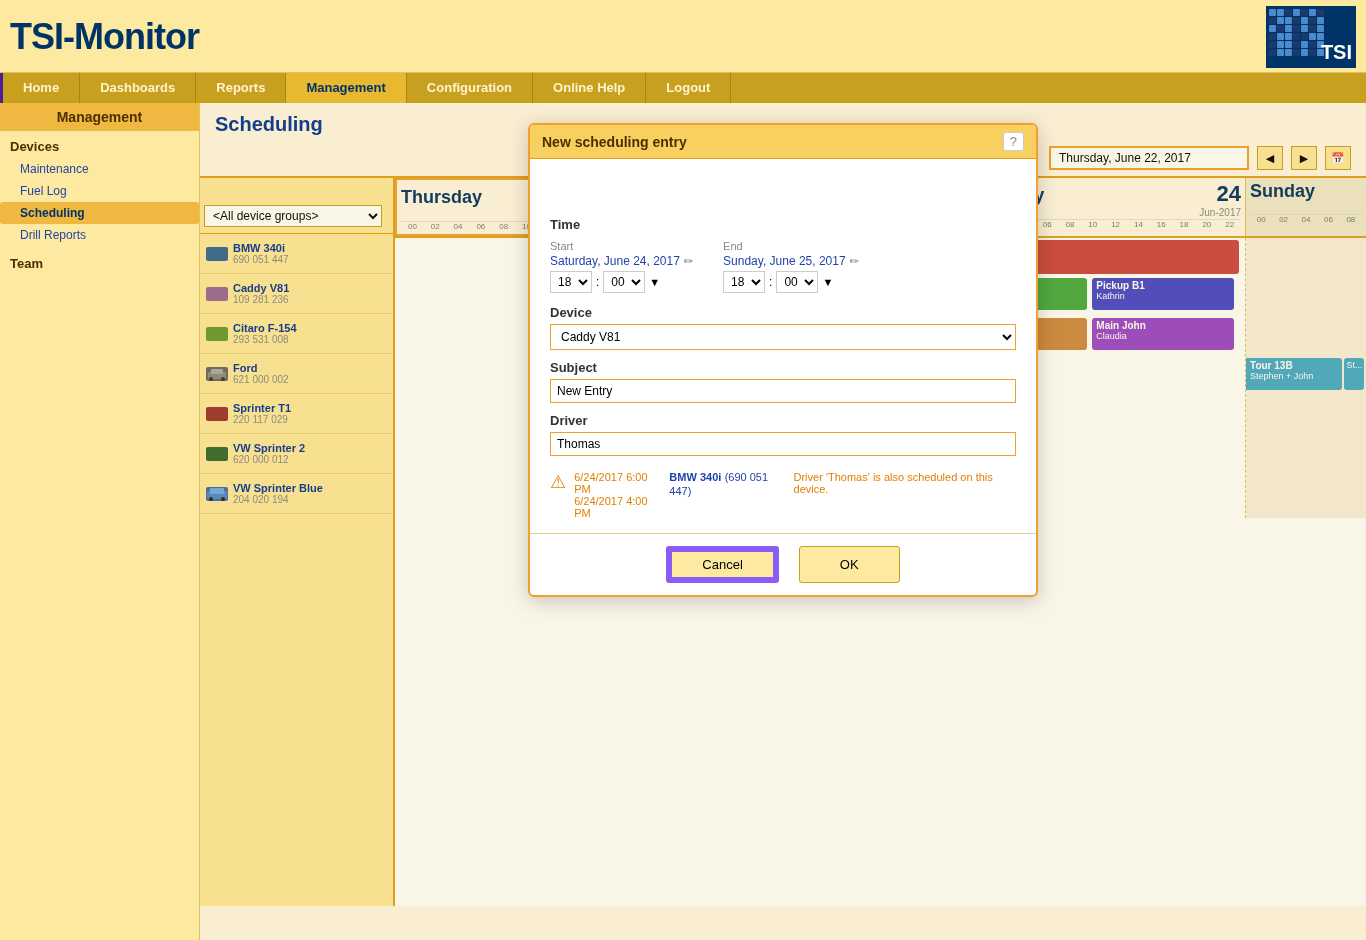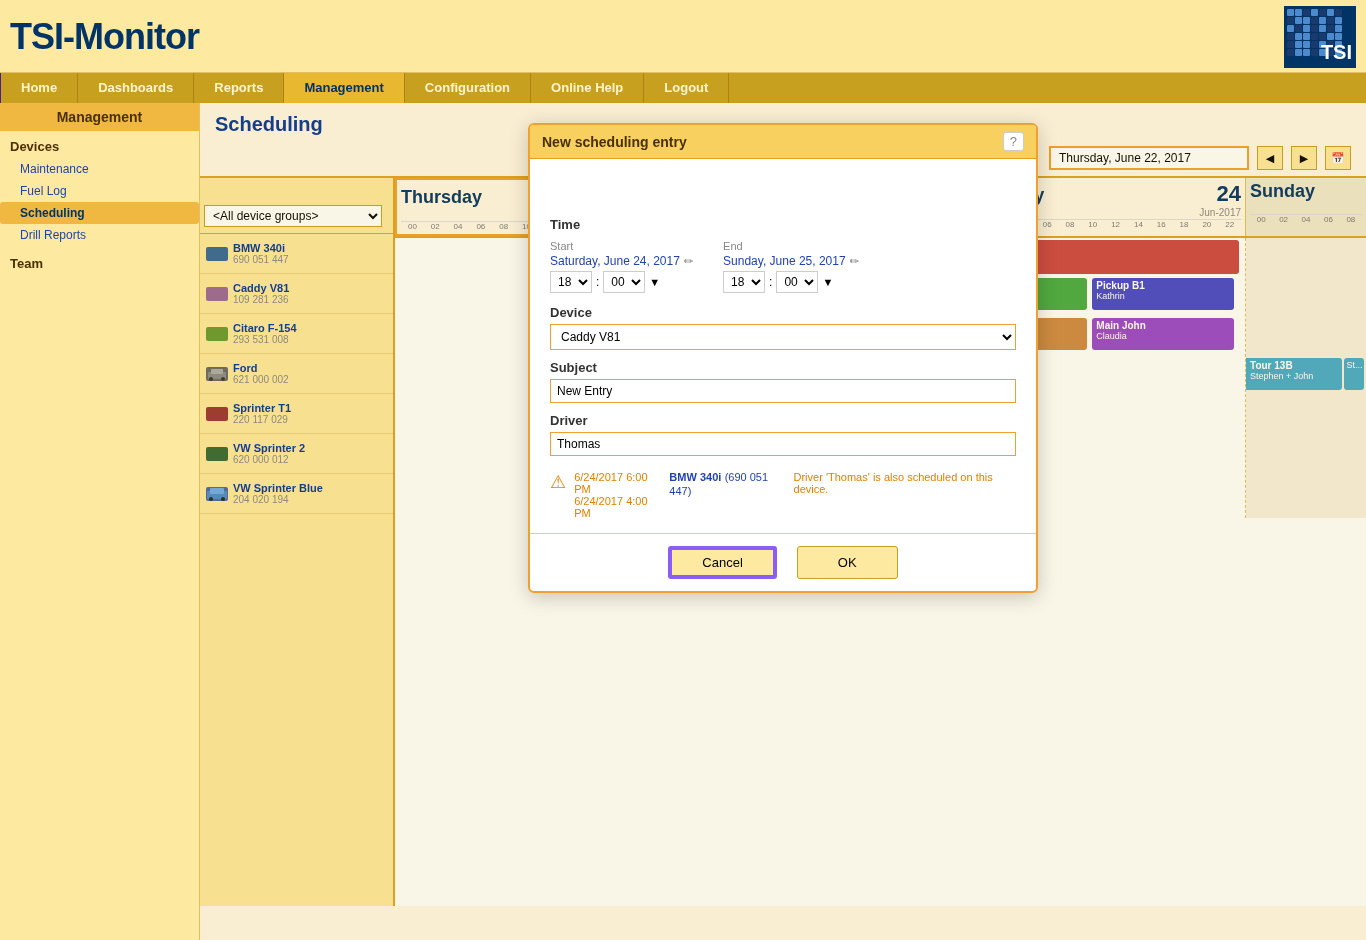--- a/index.html
+++ b/index.html
@@ -26,21 +26,21 @@
 
     
     #modal-overlay { position: absolute; top: 0; left: 0; right: 0; bottom: 0; background: rgba(200,160,20,0.15); z-index: 100; display: flex; align-items: flex-start; justify-content: center; padding-top: 30px; }
     #modal { background: white; border: 2px solid #f0a030; border-radius: 6px; width: 500px; box-shadow: 0 4px 20px rgba(0,0,0,0.2); }
   </style>
 </head>
 <body>
 
 <div id="header">
   <div style="font-size:36px;font-weight:bold;color:#003366;font-family:Arial,sans-serif;letter-spacing:-1px;">TSI-Monitor</div>
-  <div style="background:#003366;width:72px;height:62px;display:flex;align-items:center;justify-content:flex-end;padding:3px;position:relative;overflow:hidden;">
+  <div style="background:#003366;width:90px;height:62px;display:flex;align-items:center;justify-content:flex-end;padding:3px;position:relative;overflow:hidden;">
 
     <div style="display:grid;grid-template-columns:repeat(7,7px);grid-template-rows:repeat(6,7px);gap:1px;position:absolute;top:3px;left:3px;">
       <div style="background:#4a8acd;width:7px;height:7px;border-radius:1px;"></div>
       <div style="background:#4a8acd;width:7px;height:7px;border-radius:1px;"></div>
       <div style="background:#1a3a6e;width:7px;height:7px;border-radius:1px;"></div>
       <div style="background:#4a8acd;width:7px;height:7px;border-radius:1px;"></div>
       <div style="background:#1a3a6e;width:7px;height:7px;border-radius:1px;"></div>
       <div style="background:#4a8acd;width:7px;height:7px;border-radius:1px;"></div>
       <div style="background:#1a3a6e;width:7px;height:7px;border-radius:1px;"></div>
       <div style="background:#1a3a6e;width:7px;height:7px;border-radius:1px;"></div>
@@ -77,21 +77,21 @@
       <div style="background:#1a3a6e;width:7px;height:7px;border-radius:1px;"></div>
       <div style="background:#4a8acd;width:7px;height:7px;border-radius:1px;"></div>
       <div style="background:#1a3a6e;width:7px;height:7px;border-radius:1px;"></div>
       <div style="background:#4a8acd;width:7px;height:7px;border-radius:1px;"></div>
     </div>
     <span style="color:white;font-weight:bold;font-size:20px;position:absolute;bottom:4px;right:4px;font-family:Arial;">TSI</span>
   </div>
 </div>
 
 <div id="navbar" style="background:#c8a020;display:flex;height:30px;">
-  <a style="color:#fff3cc;text-decoration:none;padding:0 20px;line-height:30px;font-size:13px;font-weight:bold;border-right:1px solid #b08010;border-left:1px solid #4c1d95;">Home</a>
+  <a style="color:#fff3cc;text-decoration:none;padding:0 20px;line-height:30px;font-size:13px;font-weight:bold;border-right:1px solid #b08010;border-left:3px solid #4c1d95;">Home</a>
   <a style="color:#fff3cc;text-decoration:none;padding:0 20px;line-height:30px;font-size:13px;font-weight:bold;border-right:1px solid #b08010;">Dashboards</a>
   <a style="color:#fff3cc;text-decoration:none;padding:0 20px;line-height:30px;font-size:13px;font-weight:bold;border-right:1px solid #b08010;">Reports</a>
   <a style="color:#003366;text-decoration:none;padding:0 20px;line-height:30px;font-size:13px;font-weight:bold;border-right:1px solid #b08010;background:#e8b830;">Management</a>
   <a style="color:#fff3cc;text-decoration:none;padding:0 20px;line-height:30px;font-size:13px;font-weight:bold;border-right:1px solid #b08010;">Configuration</a>
   <a style="color:#fff3cc;text-decoration:none;padding:0 20px;line-height:30px;font-size:13px;font-weight:bold;border-right:1px solid #b08010;">Online Help</a>
   <a style="color:#fff3cc;text-decoration:none;padding:0 20px;line-height:30px;font-size:13px;font-weight:bold;border-right:1px solid #b08010;">Logout</a>
 </div>
 
 <div id="main-layout" style="display:flex;height:840px;">
 
@@ -405,20 +405,20 @@
                   <span style="color:#2244aa;font-size:11px;font-weight:bold;">BMW 340i</span>
                   <span style="color:#2244aa;font-size:11px;">(690 051 447)</span>
                 </div>
                 <div style="color:#e08000;font-size:11px;">Driver 'Thomas' is also scheduled on this device.</div>
               </div>
             </div>
           </div>
         </div>
 
         <div style="display:flex;justify-content:center;gap:20px;padding:12px;border-top:1px solid #e8d080;">
-          <button style="border:4px solid #8b5cf6;background:#fde9a0;padding:5px 30px;cursor:pointer;font-size:13px;border-radius:3px;">Cancel</button>
+          <button style="border:6px solid #8b5cf6;background:#fde9a0;padding:5px 30px;cursor:pointer;font-size:13px;border-radius:3px;">Cancel</button>
           <button style="border:1px solid #c8a020;background:#fde9a0;padding:5px 40px;cursor:pointer;font-size:13px;border-radius:3px;">OK</button>
         </div>
       </div>
     </div>
 
   </div>
 </div>
 
 </body></html>

